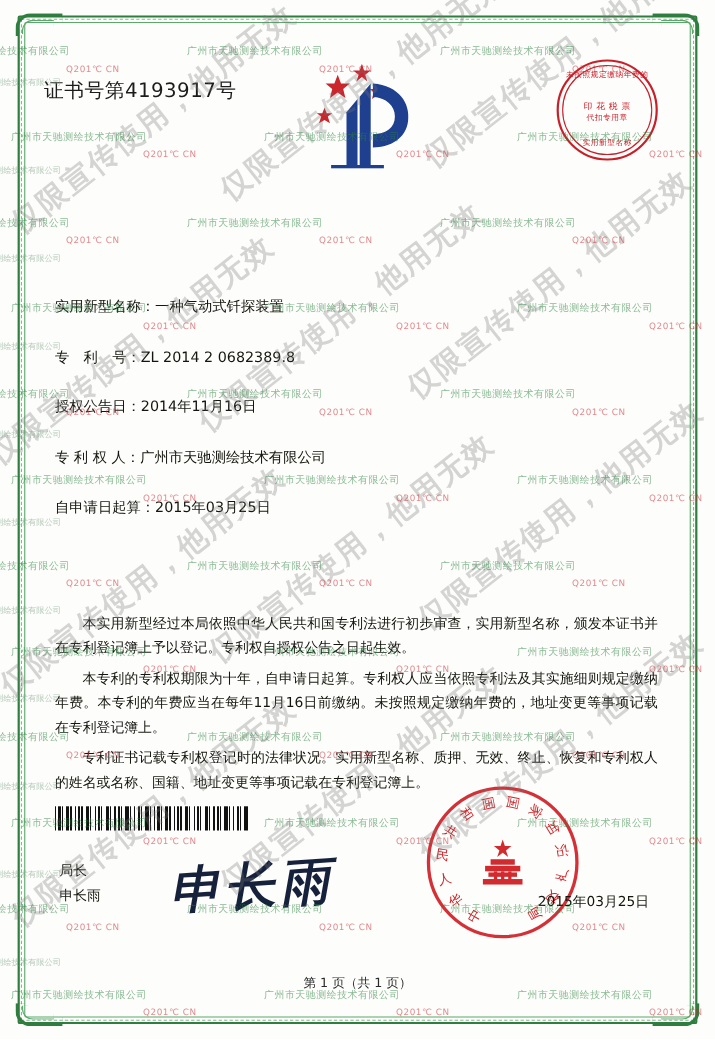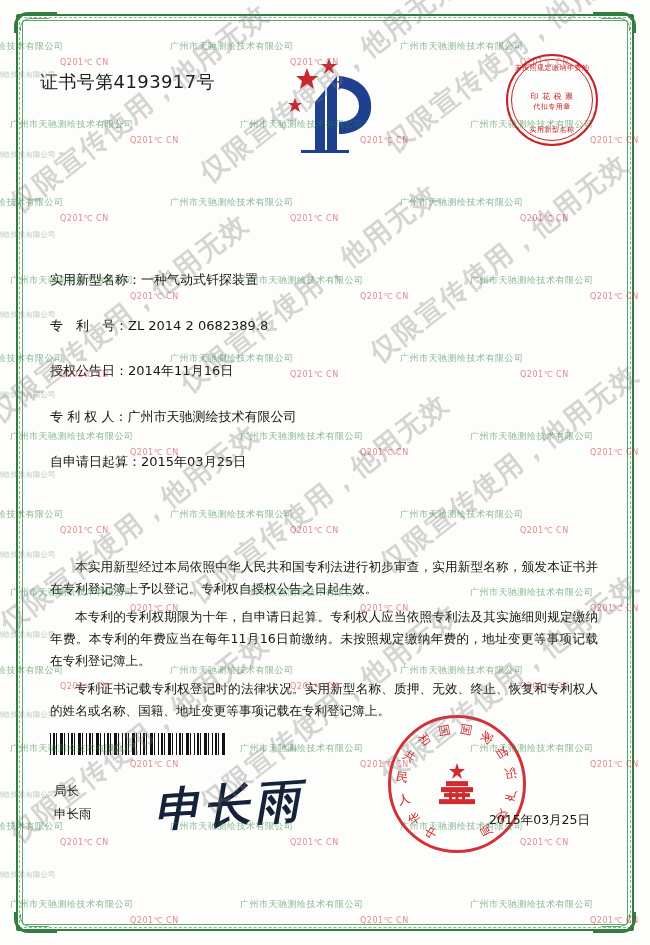--- a/index.html
+++ b/index.html
@@ -430,20 +430,21 @@
           <rect x="19" y="20" width="22" height="5"></rect>
           <rect x="22" y="31" width="3" height="8"></rect>
           <rect x="28.5" y="31" width="3" height="8"></rect>
           <rect x="35" y="31" width="3" height="8"></rect>
         </g>
       </svg>
     </div>
 
     <div class="issue-date">2015年03月25日</div>
 
+    <div class="page-footer">第 1 页（共 1 页）</div>
 
   </div>
 
   <div class="wm-layer" id="wm-layer">
       <div class="wm-big" style="left: -20px; top: 90px;">仅限宣传使用，他用无效</div>
       <div class="wm-big" style="left: 170px; top: 60px;">仅限宣传使用，他用无效</div>
       <div class="wm-big" style="left: 355px; top: 30px;">仅限宣传使用，他用无效</div>
       <div class="wm-big" style="left: -40px; top: 300px;">仅限宣传使用，他用无效</div>
       <div class="wm-big" style="left: 150px; top: 270px;">仅限宣传使用，他用无效</div>
       <div class="wm-big" style="left: 340px; top: 240px;">仅限宣传使用，他用无效</div>

